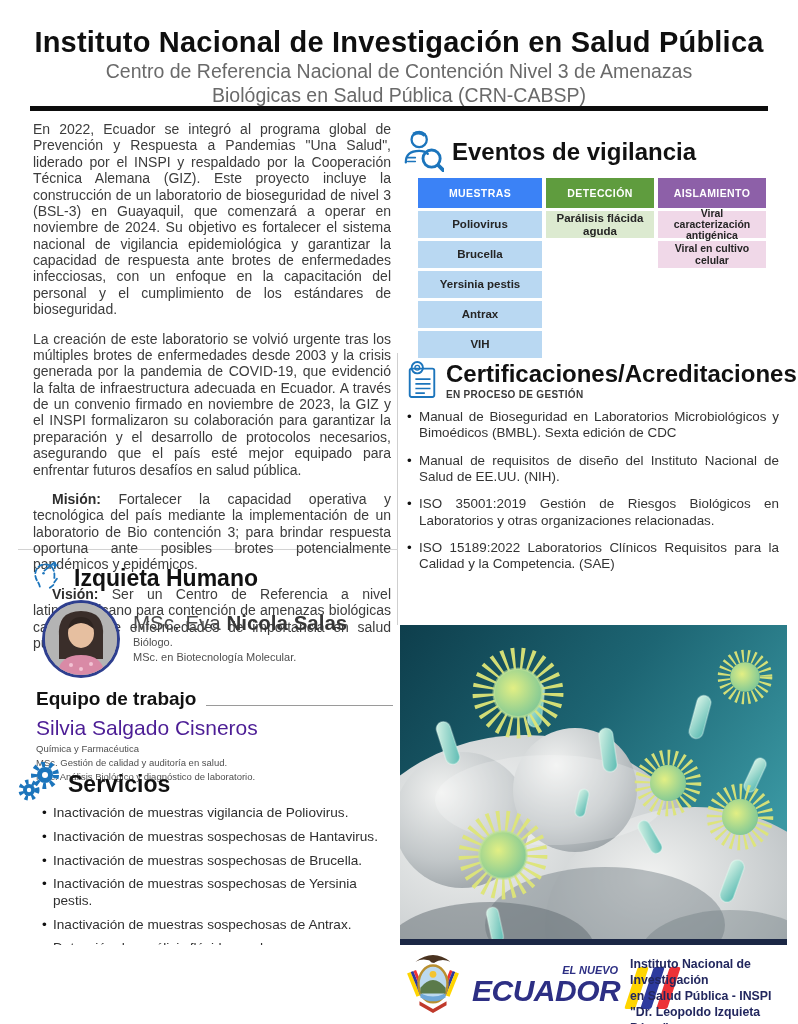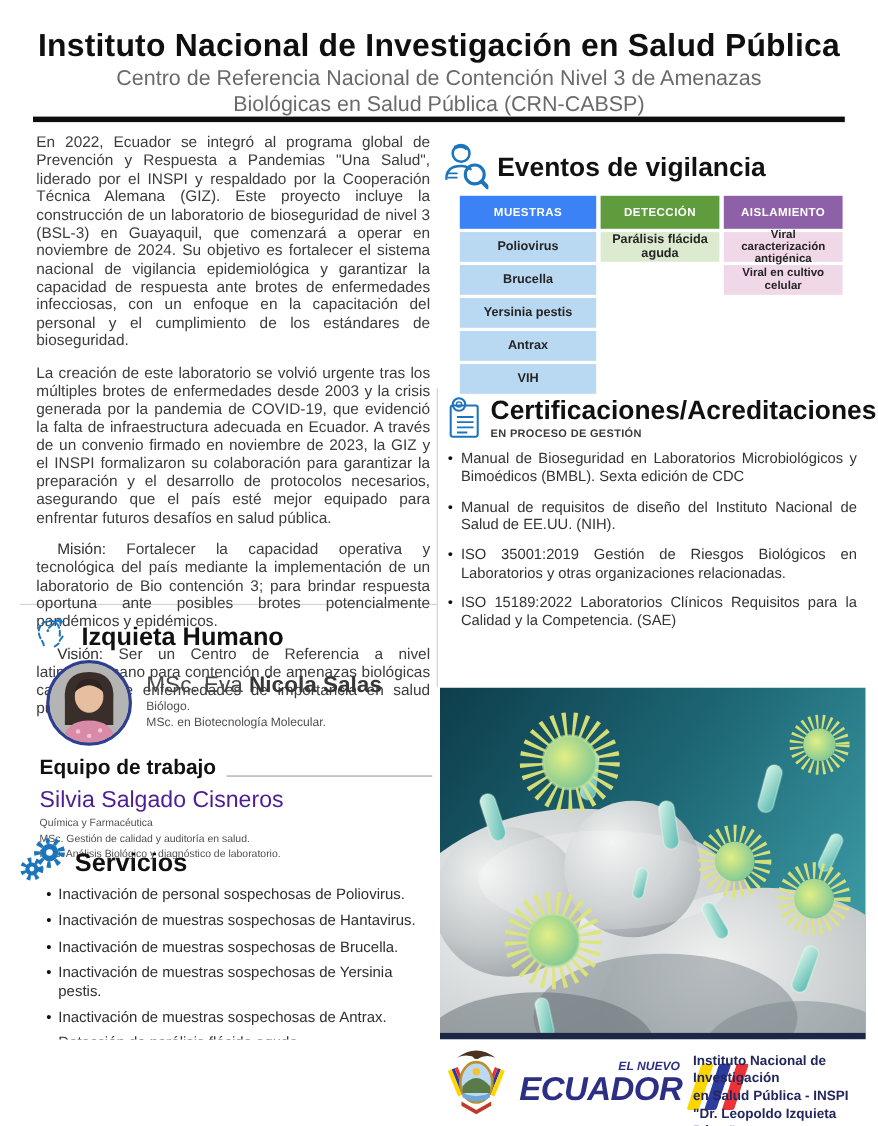--- a/index.html
+++ b/index.html
@@ -15,21 +15,21 @@
     font-size:19.5px; color:#6a6a6a; line-height:1.22; }
   .black-bar { position:absolute; top:106px; left:30px; width:738px; height:5px; background:#0d0d0d; }
 
   
   .vdivider { position:absolute; left:397px; top:353px; width:1px; height:272px; background:#cfcfcf; }
   .hdivider { position:absolute; left:18px; top:549px; width:380px; height:1px; background:#d2d2d2; }
 
   
   .col-left { position:absolute; left:33px; top:121px; width:358px; }
   .para { font-size:14px; line-height:1.17; text-align:justify; color:#3c3c3c; margin-bottom:13px; }
-  .para .b { font-weight:400; color:#2e2e2e;padding-left:19px; }
+  .para .b { font-weight:700; color:#2e2e2e;padding-left:19px; }
 
   .sec-head { display:flex; align-items:center; gap:8px; }
   .sec-head h2 { font-size:23px; font-weight:800; color:#111; }
   .talento-head { position:absolute; left:30px; top:558px; }
   .avatar { position:absolute; left:42px; top:600px; width:78px; height:78px; border-radius:50%;
     border:3px solid #2e3f8f; overflow:hidden; background:#b9b9b9; }
   .lead { position:absolute; left:133px; top:611px; }
   .lead-name { font-size:20.5px; color:#4a4a4a; }
   .lead-name .b { font-weight:800; color:#373737; }
   .lead-role { font-size:11px; color:#4f4f4f; line-height:1.35; }
@@ -158,21 +158,21 @@
         <circle cx="27" cy="13" r="8" fill="#1c75bc"></circle>
         <circle cx="27" cy="13" r="3" fill="#ffffff"></circle>
         <circle cx="11" cy="28" r="8" fill="none" stroke="#1c75bc" stroke-width="5" stroke-dasharray="3 3.8"></circle>
         <circle cx="11" cy="28" r="6" fill="#1c75bc"></circle>
         <circle cx="11" cy="28" r="2.2" fill="#ffffff"></circle>
       </svg>
     </span>
     <h2>Servicios</h2>
   </div>
   <ul class="serv-list">
-    <li>Inactivación de personal sospechosas de Poliovirus.</li>
+    <li>Inactivación de muestras vigilancia de Poliovirus.</li>
     <li>Inactivación de muestras sospechosas de Hantavirus.</li>
     <li>Inactivación de muestras sospechosas de Brucella.</li>
     <li>Inactivación de muestras sospechosas de Yersinia pestis.</li>
     <li>Inactivación de muestras sospechosas de Antrax.</li>
     <li>Detección de parálisis flácida aguda.</li>
     <li>Aislamiento viral para caracterización antigénica.</li>
     <li>Aislamiento viral en cultivo celular.</li>
     <li class="wrap">Todas las amenazas biológicas que impacte a la salud pública en el marco de las competencias interinstitucional e intersectorial.</li>
   </ul>
 

